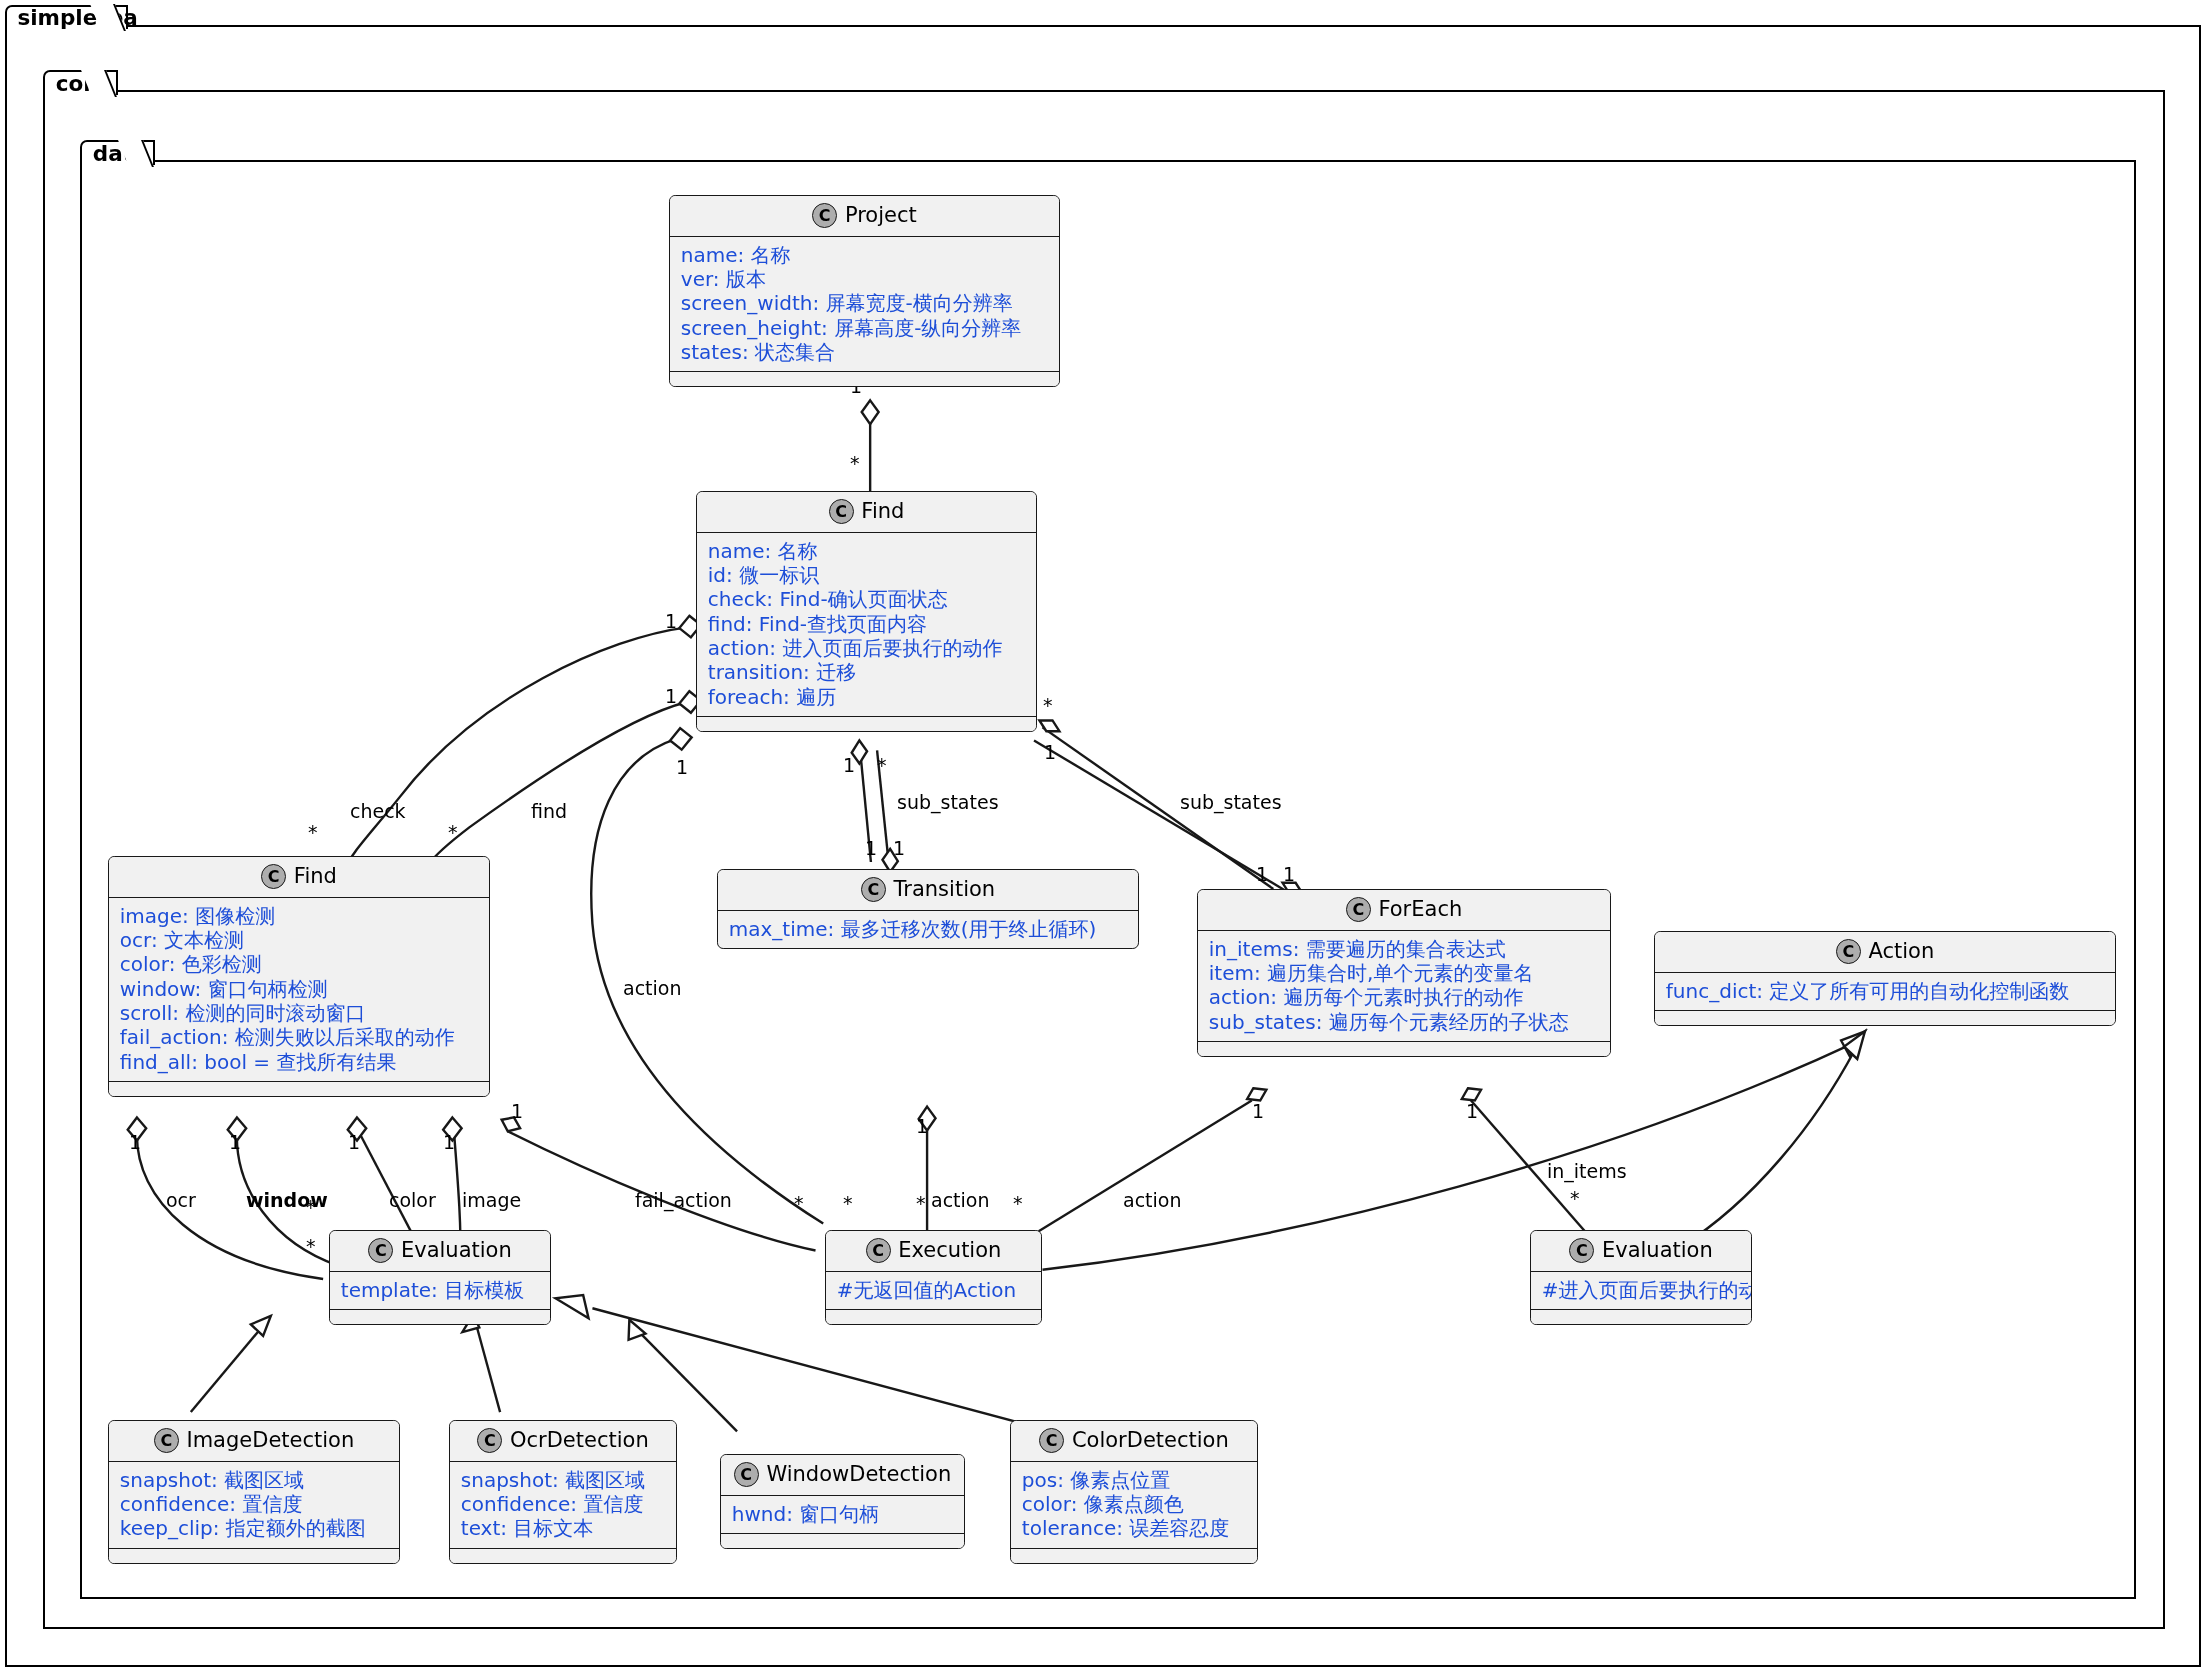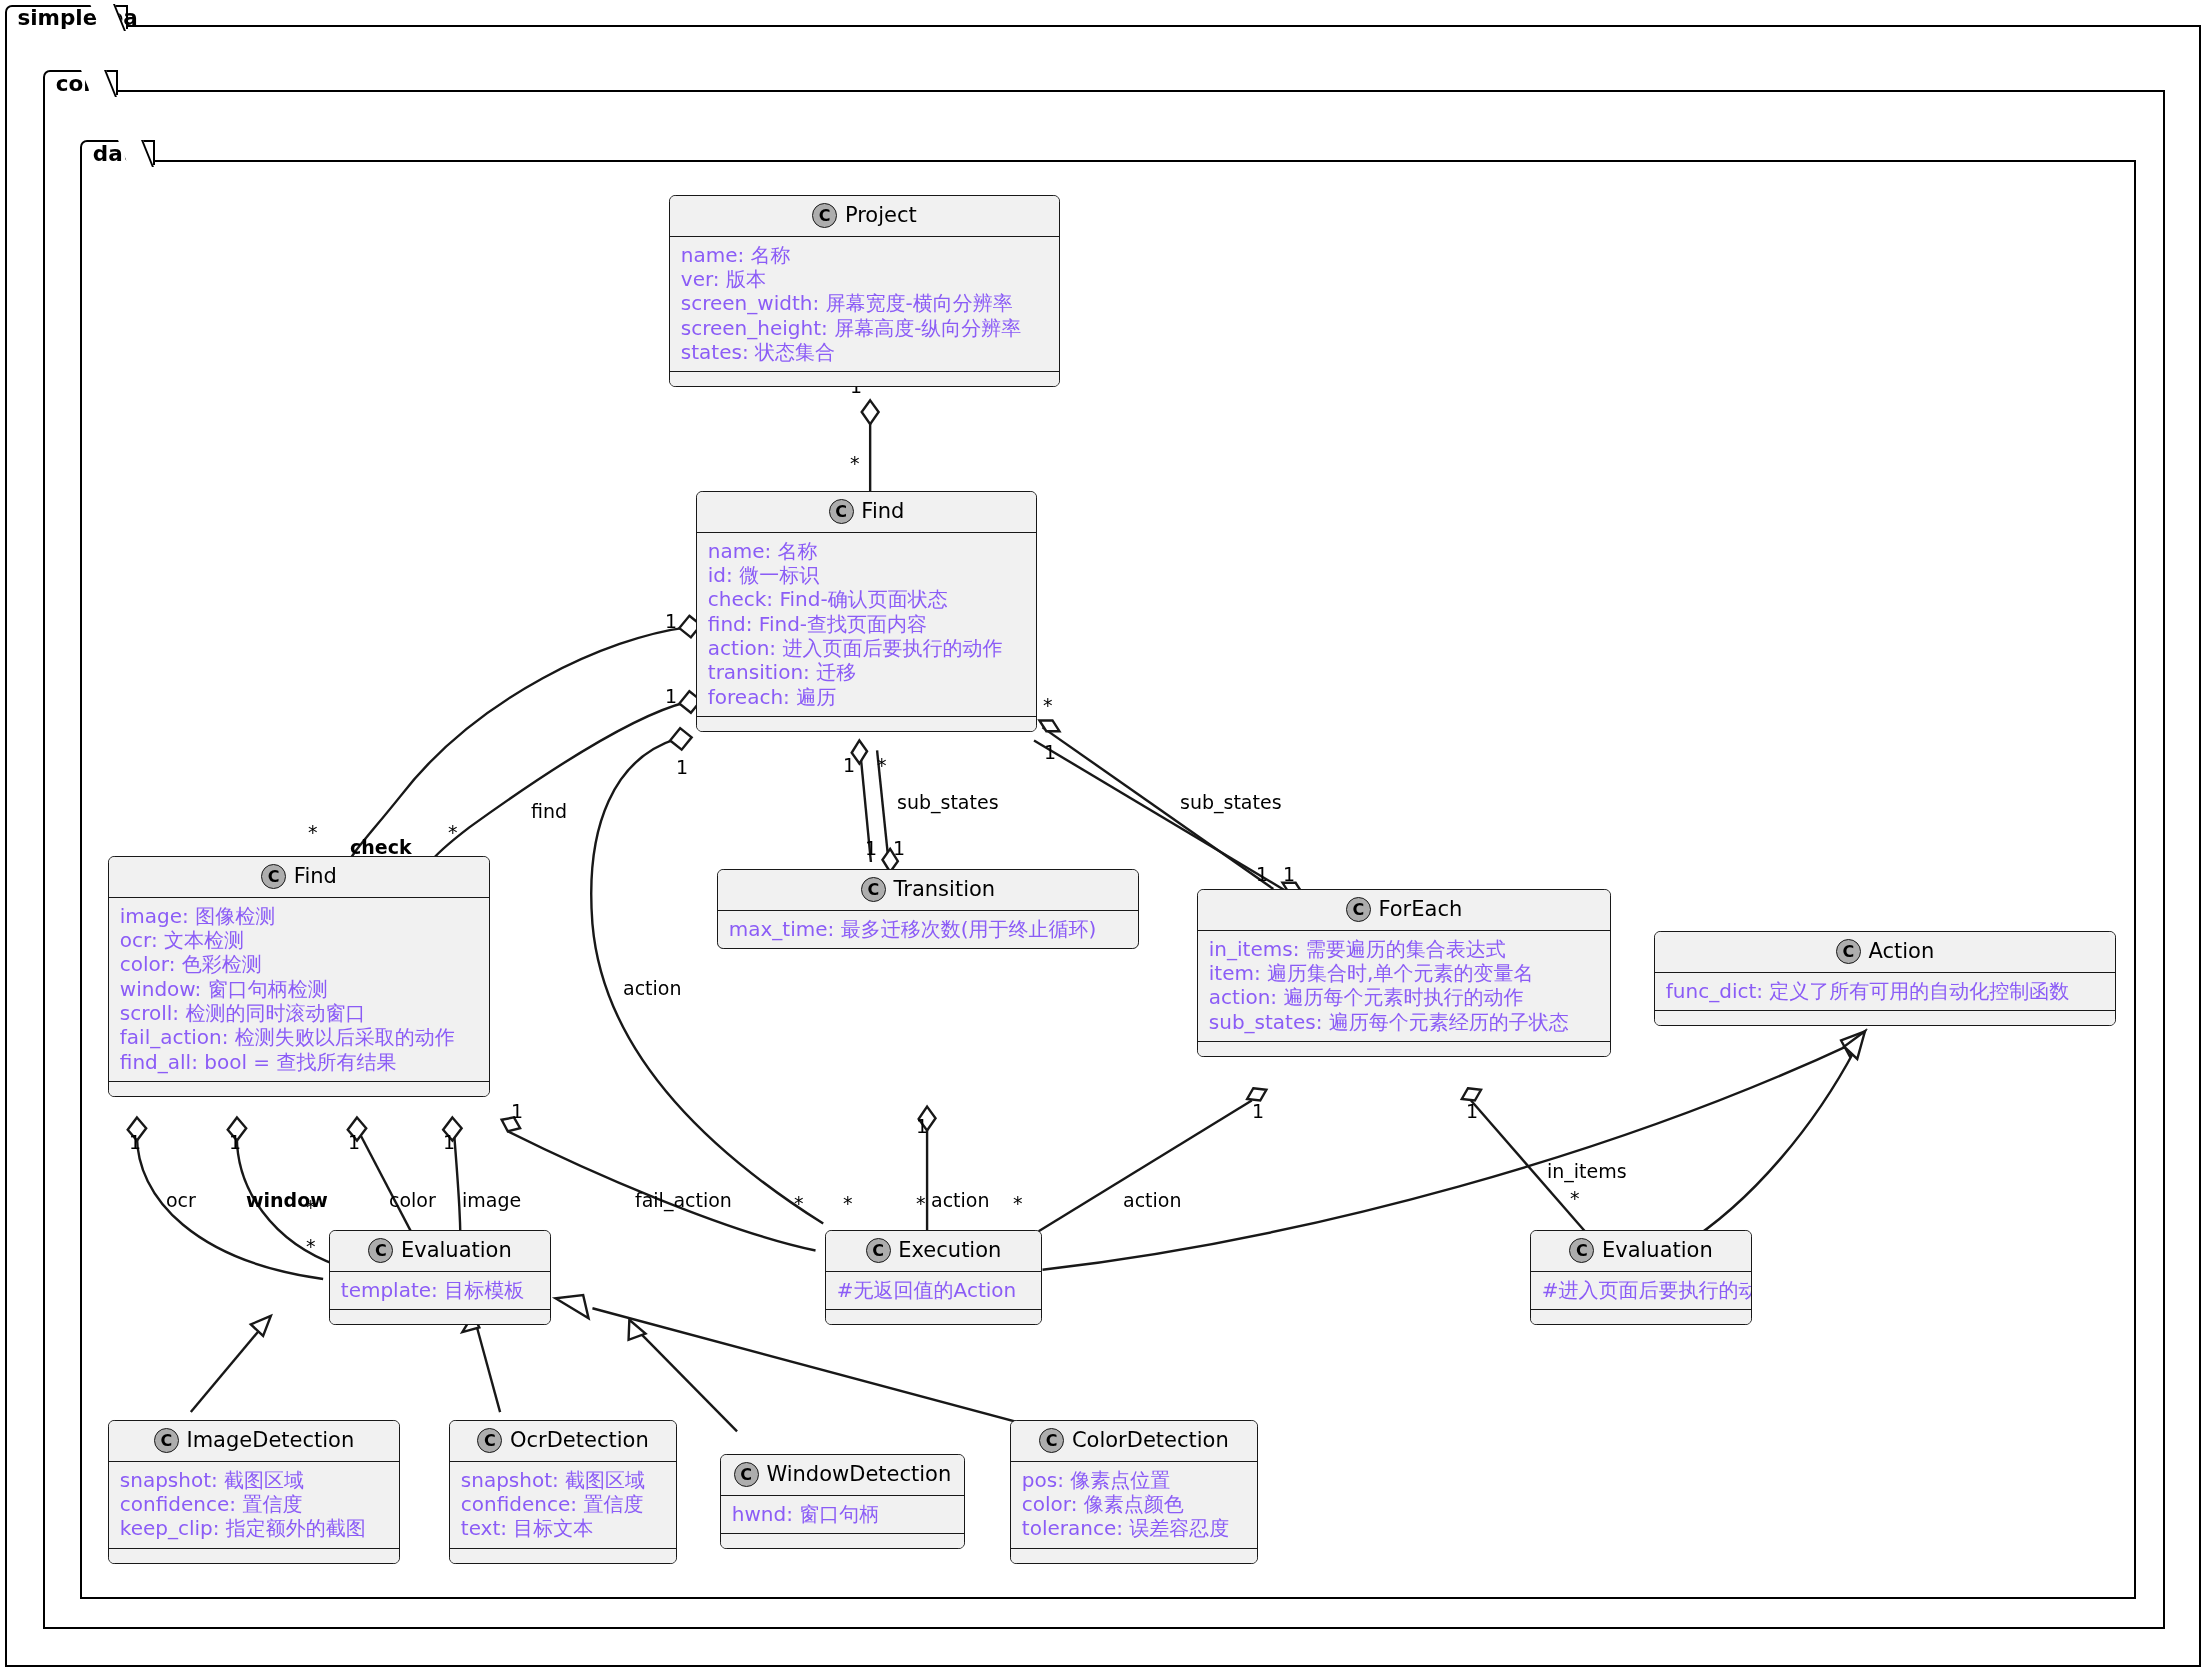--- a/index.html
+++ b/index.html
@@ -92,21 +92,21 @@
     line-height: 1;
     flex: none;
   }
   .cls-body {
     padding: 6.2px 10.8px 7px 10.8px;
     border-bottom: 1.5px solid #181818;
   }
   .cls-body.noborder { border-bottom: none; }
   .attr {
     font-size: 20px;
-    color: #8b5cf6;
+    color: #1d4ed8;
     line-height: 1.215;
     white-space: nowrap;
   }
   .cls-foot {
     height: 14px;
     background: #f1f1f1;
   }
 
   
   #edges {
@@ -277,21 +277,21 @@
 
   <div class="mult" style="left:916px; top:1117px;">1</div>
   <div class="mult" style="left:916px; top:1194px;">*</div>
 
   <div class="mult" style="left:1252px; top:1102px;">1</div>
   <div class="mult" style="left:1013px; top:1194px;">*</div>
 
   <div class="mult" style="left:1466px; top:1102px;">1</div>
   <div class="mult" style="left:1570px; top:1189px;">*</div>
 
-  <div class="elbl" style="left:350px;  top:838px;font-weight:bold;">check</div>
+  <div class="elbl" style="left:350px;  top:802px;">check</div>
   <div class="elbl" style="left:531px;  top:802px;">find</div>
   <div class="elbl" style="left:623px;  top:979px;">action</div>
   <div class="elbl" style="left:897px; top:793px;">sub_states</div>
   <div class="elbl" style="left:1180px; top:793px;">sub_states</div>
 
   <div class="elbl" style="left:166px;  top:1191px;">ocr</div>
   <div class="elbl" style="left:246px;  top:1191px;font-weight:bold;">window</div>
   <div class="elbl" style="left:389px;  top:1191px;">color</div>
   <div class="elbl" style="left:462px;  top:1191px;">image</div>
   <div class="elbl" style="left:635px;  top:1191px;">fail_action</div>

